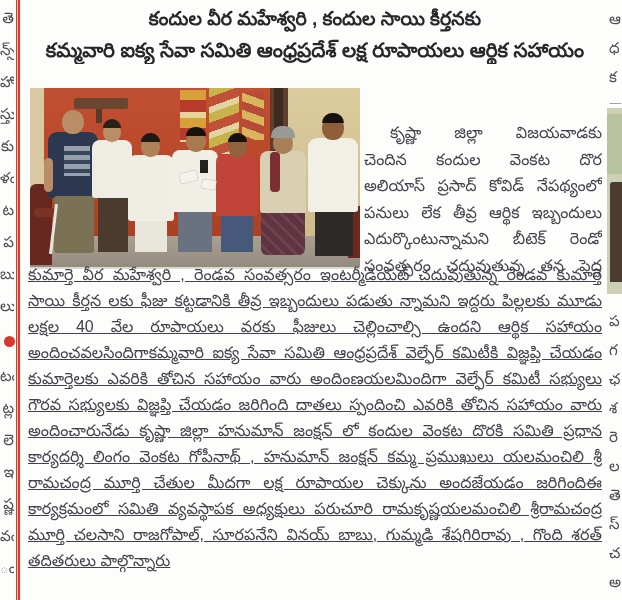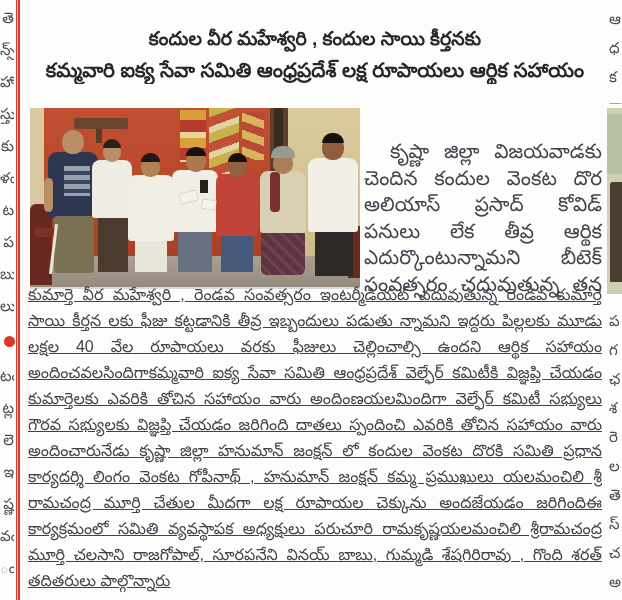--- a/index.html
+++ b/index.html
@@ -15,27 +15,27 @@
   .margin-frag.leftcol{left:0;width:14px;text-align:right;}
   .margin-frag.rightcol{right:0;width:13px;text-align:left;line-height:29px;}
   .red-bullet{position:absolute;left:4px;top:336px;width:11px;height:11px;border-radius:50%;background:#d9392b;}
   .col-rule{position:absolute;top:0;bottom:0;left:16px;width:4px;
     background:linear-gradient(90deg,#d9392b 0 1.4px,#f4c9c2 1.4px 2.4px,#d9392b 2.4px 4px);}
   .edge-photo{position:absolute;right:0;top:108px;width:15px;height:186px;background:#cdd0b4;overflow:hidden;}
   .edge-photo .dark{position:absolute;left:3px;top:74px;width:12px;height:100px;background:#4b3c30;border-radius:3px 0 0 0;}
   .edge-photo .leaf{position:absolute;left:0;top:6px;width:15px;height:60px;background:#b9c2a0;}
 
   
-  .main{position:absolute;left:28px;top:0;width:574px;height:428px;margin-top:20px;}
+  .main{position:absolute;left:28px;top:0;width:574px;height:428px;}
   .headline{font-weight:700;color:#26262b;text-align:center;white-space:nowrap;overflow:hidden;}
   .headline.l1{position:absolute;top:5px;left:0;right:0;font-size:19px;height:28px;line-height:28px;}
   .headline.l2{position:absolute;top:36px;left:0;right:0;font-size:20px;height:28px;line-height:28px;}
   .dateline{position:absolute;left:348px;top:64px;width:220px;text-align:center;
     font-weight:700;font-size:16px;line-height:26px;color:#33343c;}
-  .lead-col{position:absolute;left:336px;top:120px;width:238px;font-size:20px;line-height:26.5px;font-family:Liberation Mono, monospace;}
+  .lead-col{position:absolute;left:336px;top:120px;width:238px;font-size:16px;line-height:26.5px;}
   .lead-col .jline{height:26.5px;overflow:hidden;}
   .jline{text-align:justify;text-align-last:justify;}
   .indent{text-indent:26px;}
   .body-text{position:absolute;left:0;top:262px;width:574px;font-size:16px;line-height:26px;}
   .body-text .bline{height:26px;overflow:hidden;text-decoration:underline;}
   .bline.last{text-align:left;text-align-last:left;}
 
   
   .photo{position:absolute;left:2px;top:88px;width:330px;height:179px;margin:0;
     background:#d3bf8e;overflow:hidden;box-shadow:0 2px 0 #d8d8d4;}

